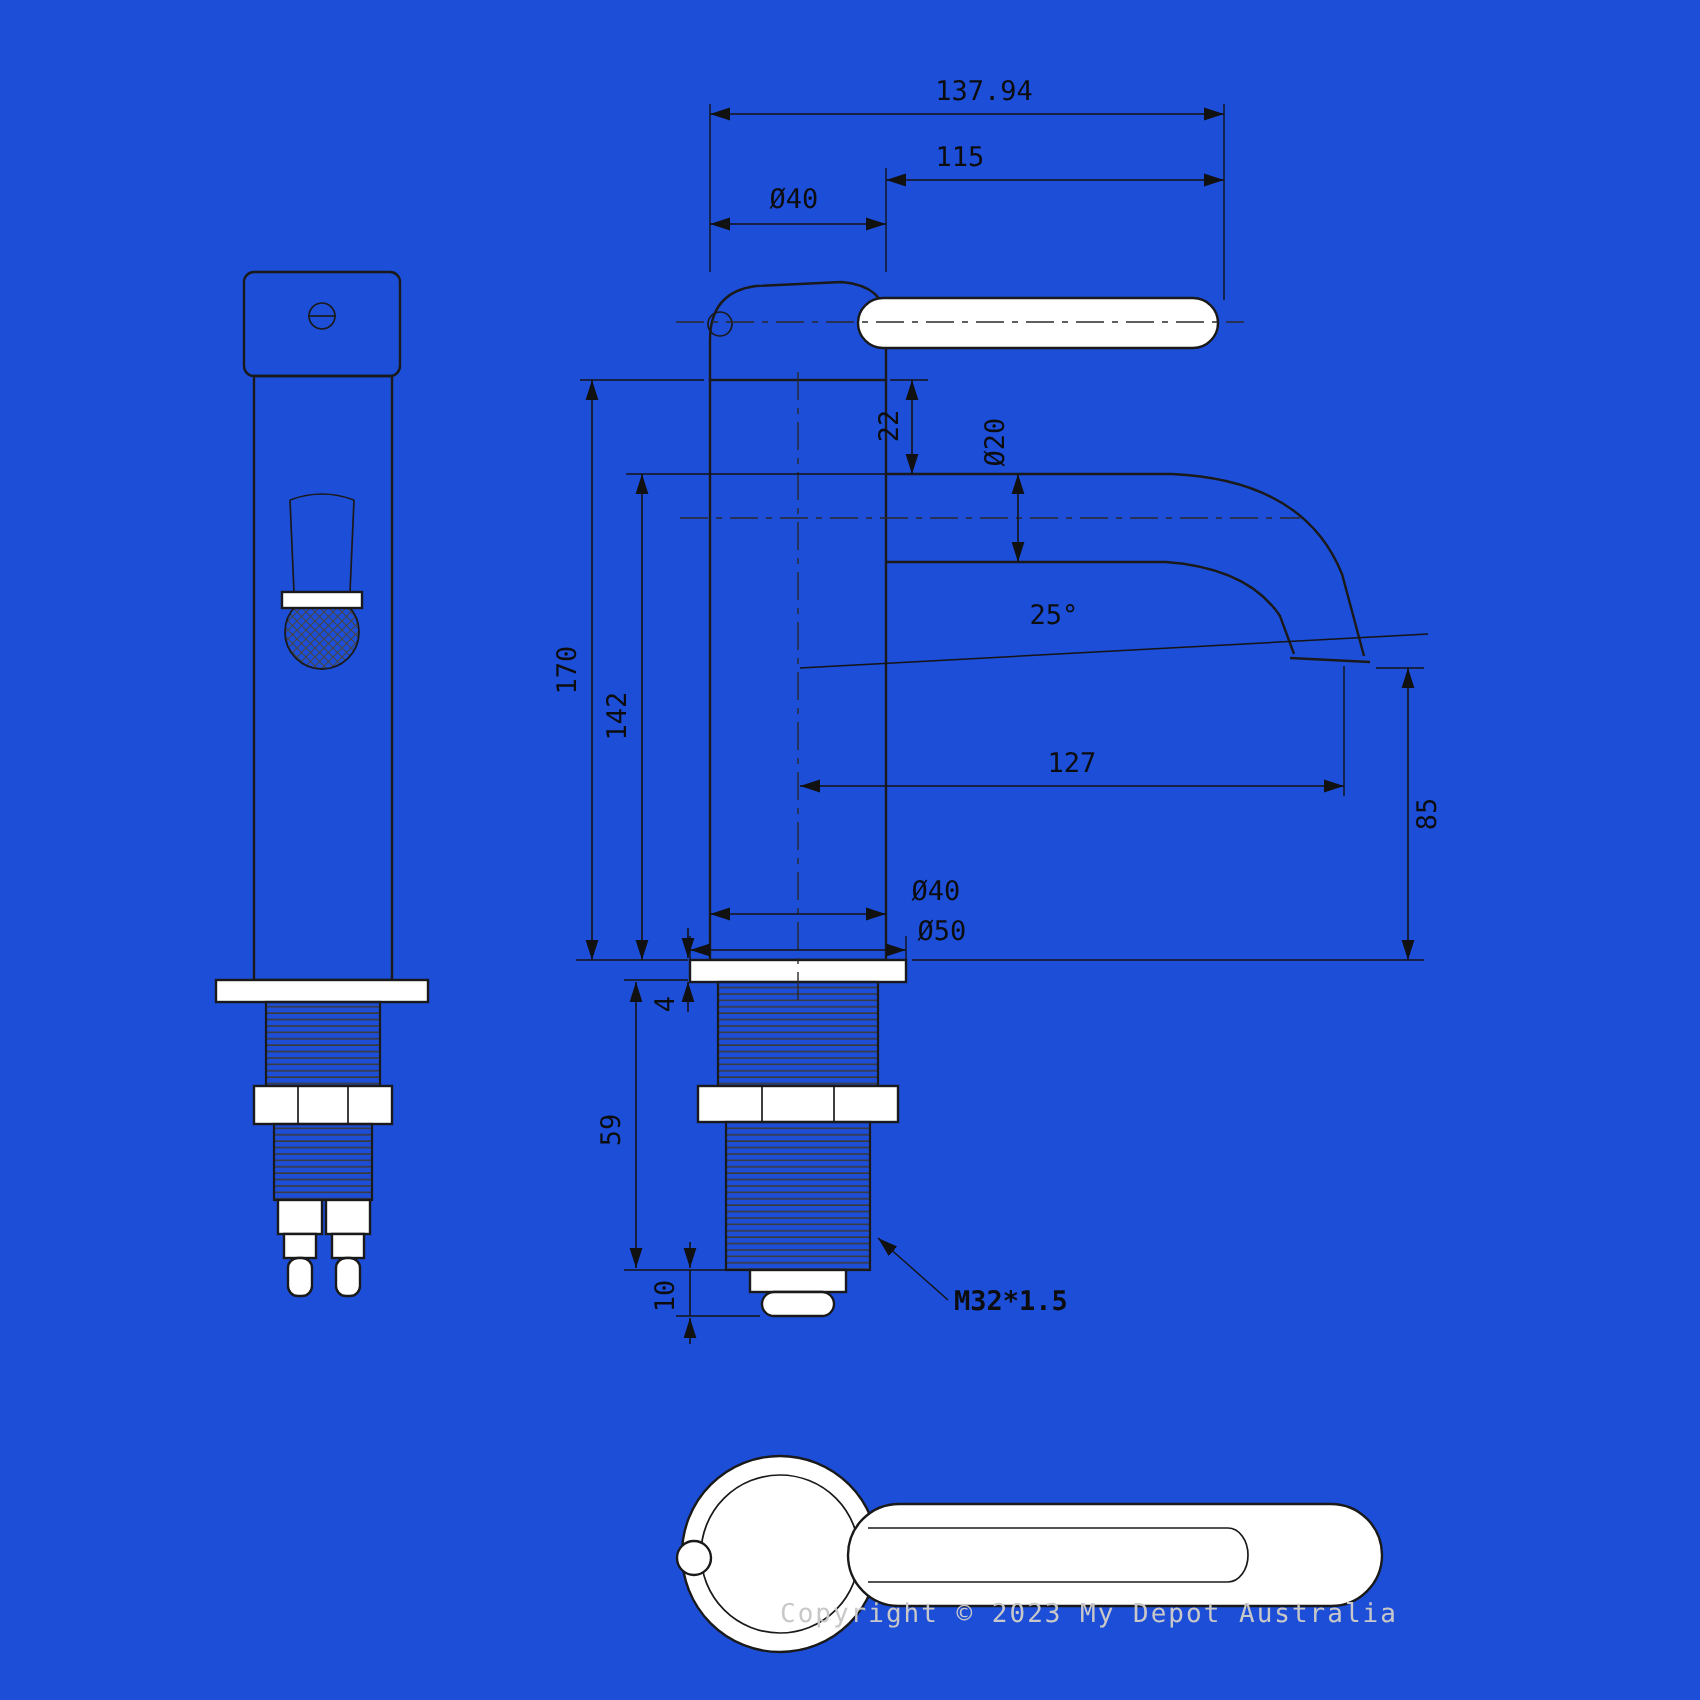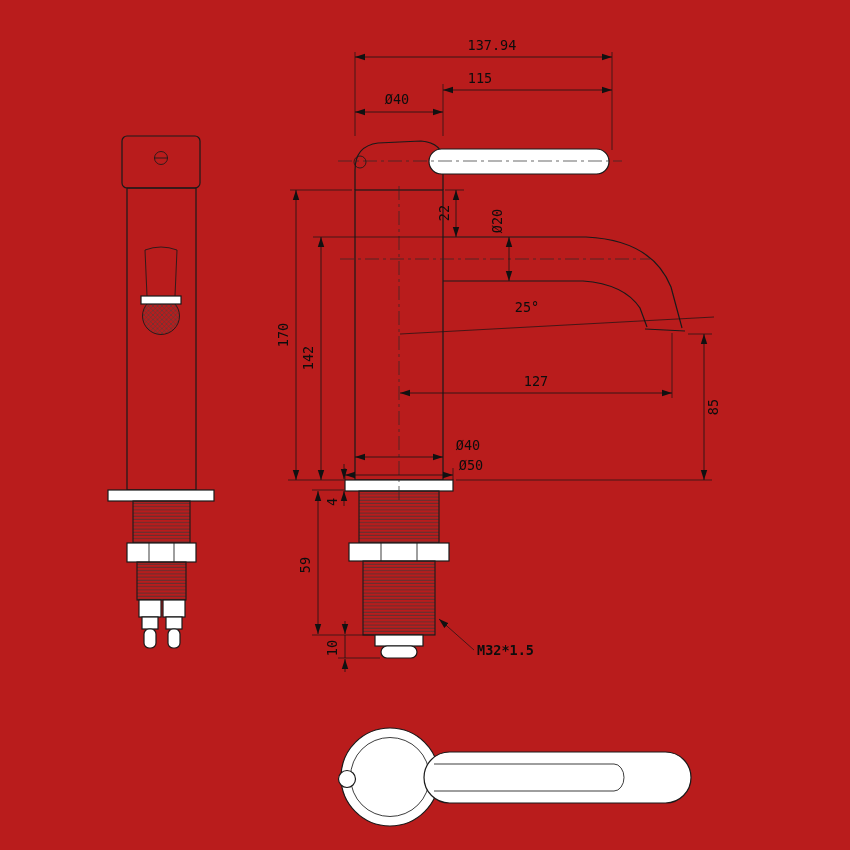--- a/index.html
+++ b/index.html
@@ -1,16 +1,16 @@
 <!DOCTYPE html>
 <html><head>
 <meta charset="utf-8">
 <style>
   html,body{margin:0;padding:0;width:850px;height:850px;background:#fff;overflow:hidden}
-  .page{position:relative;width:850px;height:850px;background:#b91c1c;font-family:"DejaVu Sans",sans-serif}
+  .page{position:relative;width:850px;height:850px;background:#1d4ed8;font-family:"DejaVu Sans",sans-serif}
   svg{position:absolute;left:0;top:0}
   .outline{fill:none;stroke:#1a1a1a;stroke-width:1.2}
   .solid{fill:#ffffff;stroke:#1a1a1a;stroke-width:1.2}
   .thin{fill:none;stroke:#1a1a1a;stroke-width:.85}
   .dim{fill:none;stroke:#141414;stroke-width:.8}
   .ext{fill:none;stroke:#141414;stroke-width:.7}
   .cl{fill:none;stroke:#2a2a2a;stroke-width:.7;stroke-dasharray:14 4 3 4}
   .dimtext{font-family:"DejaVu Sans Mono",monospace;font-size:13.5px;fill:#0d0d0d;text-anchor:middle}
   .b{font-weight:bold}
   .start{text-anchor:start}
@@ -143,13 +143,14 @@
     <text class="dimtext" x="718" y="407" transform="rotate(-90 718 407)">85</text>
     <text class="dimtext" x="468" y="450">Ø40</text>
     <text class="dimtext" x="471" y="470">Ø50</text>
     <text class="dimtext" x="337" y="502" transform="rotate(-90 337 502)">4</text>
     <text class="dimtext" x="310" y="565" transform="rotate(-90 310 565)">59</text>
     <text class="dimtext" x="337" y="648" transform="rotate(-90 337 648)">10</text>
     <text class="dimtext b start" x="477" y="655">M32*1.5</text>
   </g>
 </svg>
 
+<div class="wm1">Copyright © 2023 My Depot Australia</div>
 </div>
 
 </body></html>

